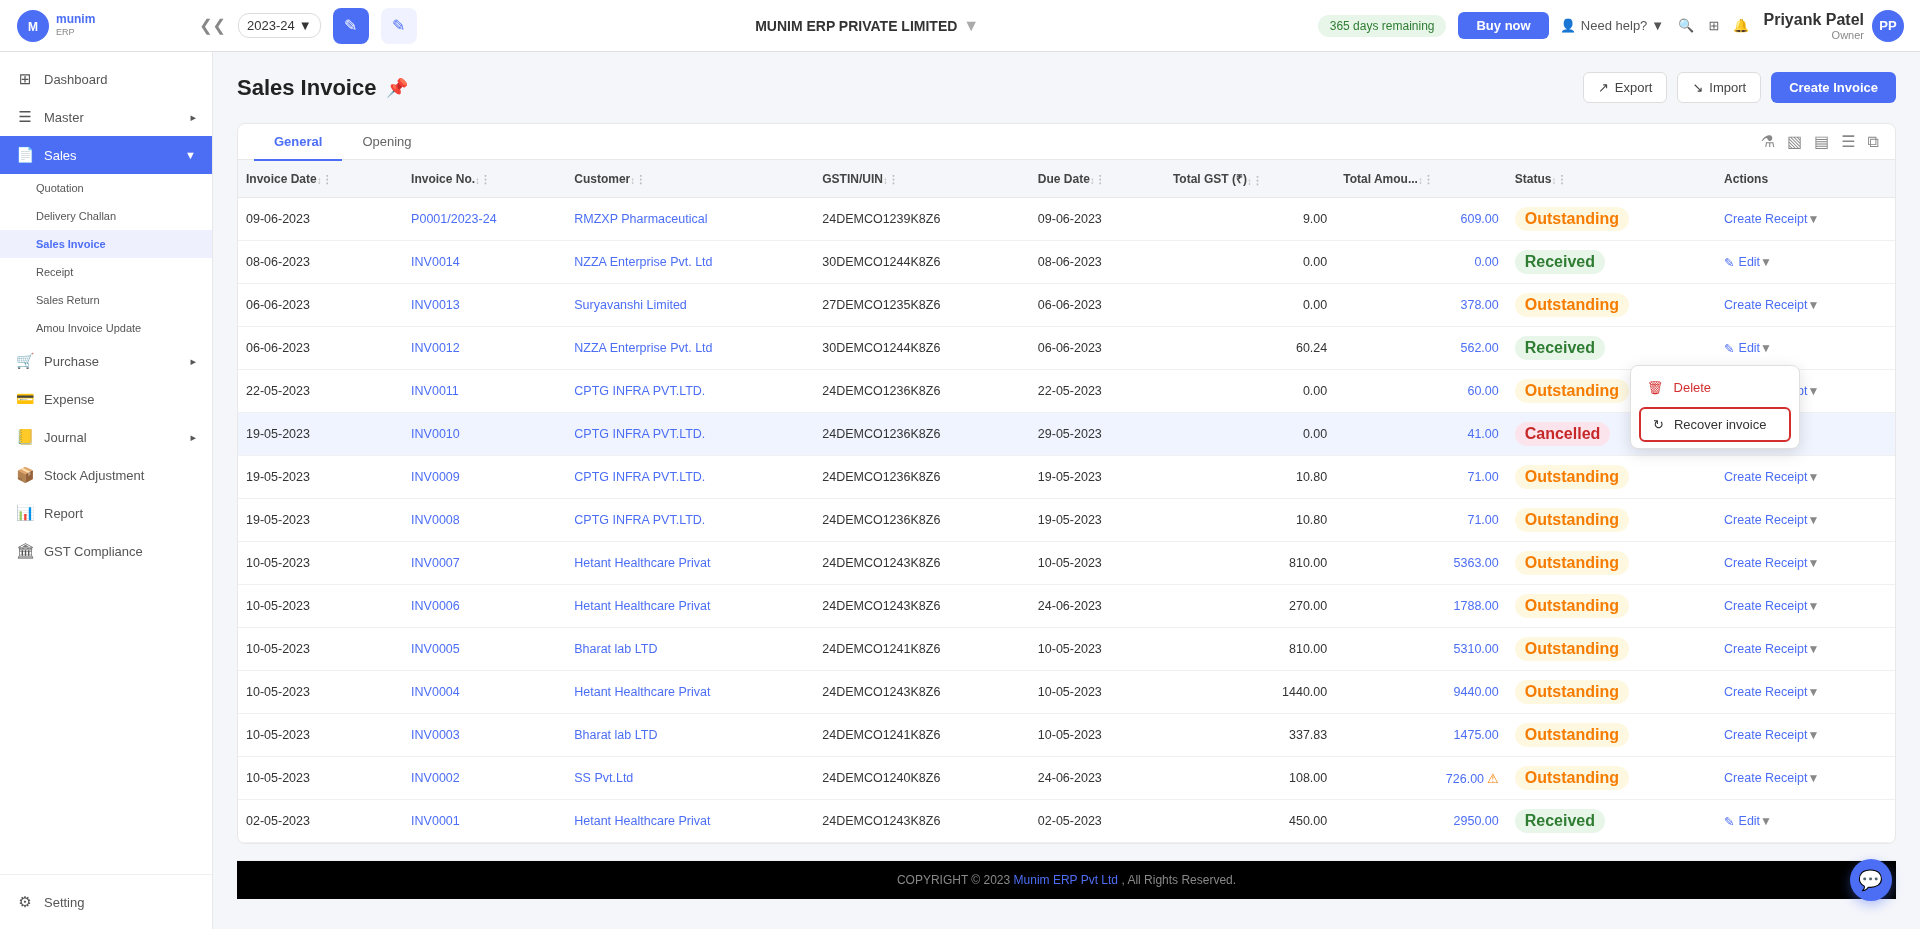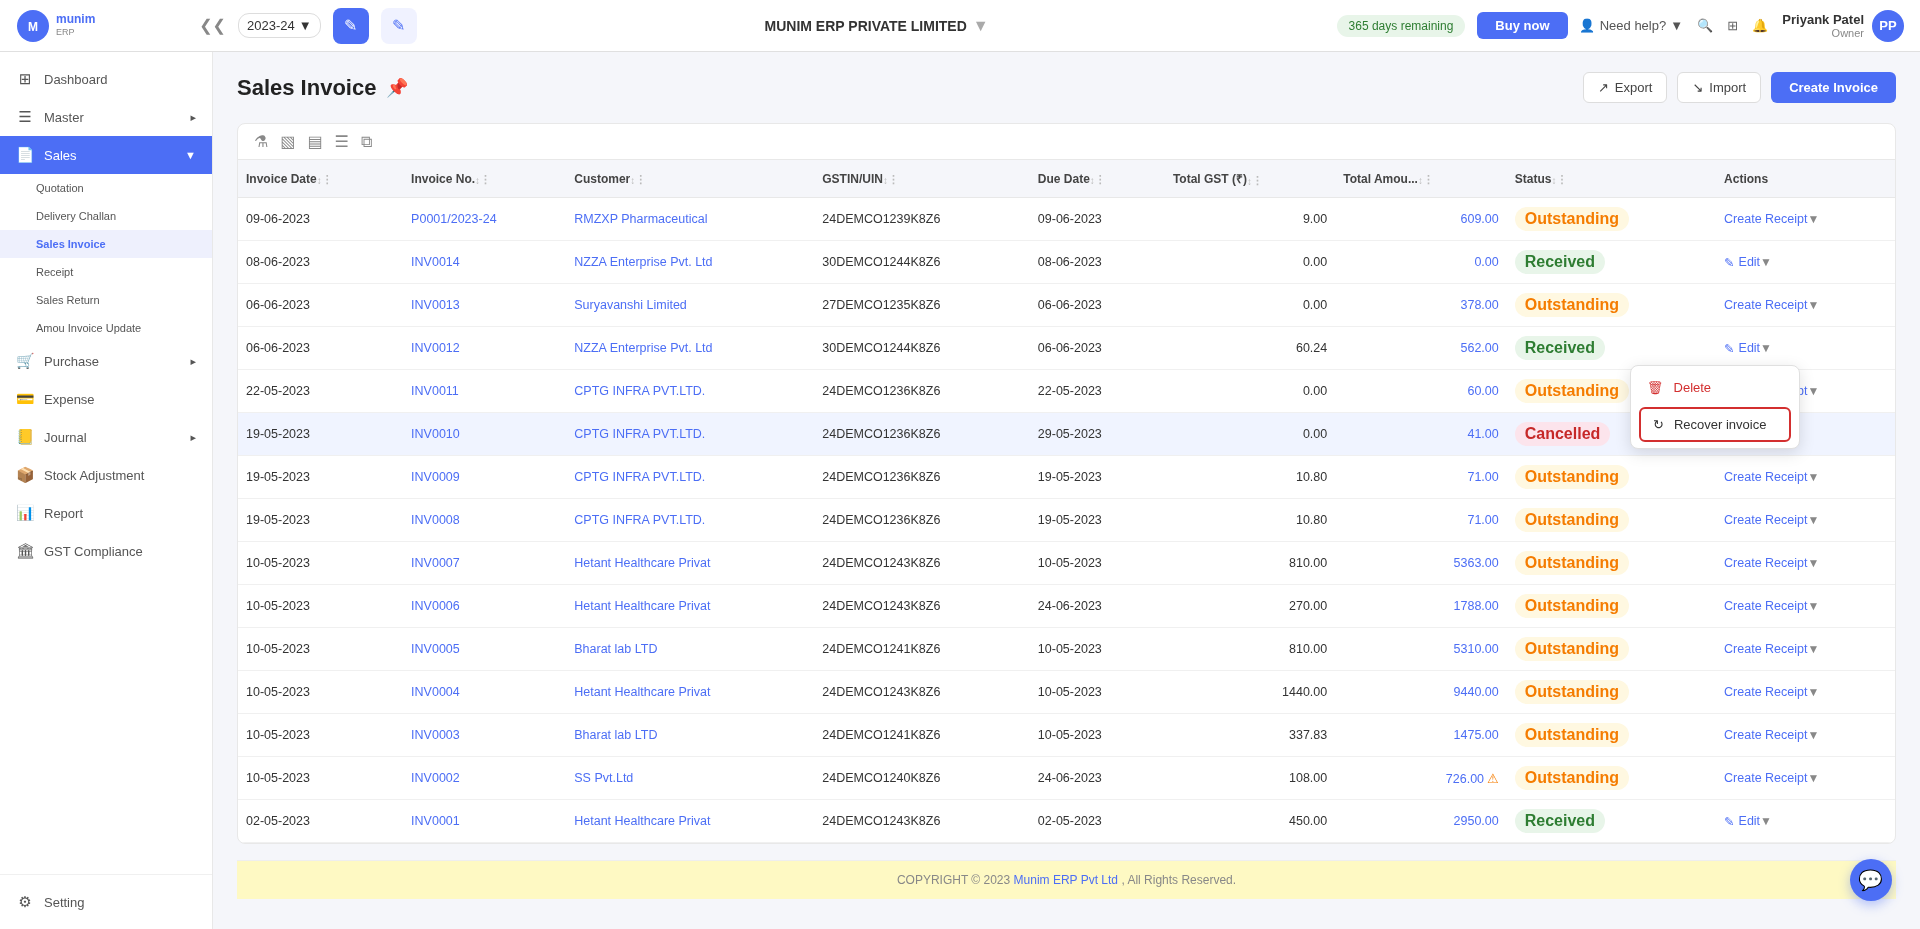--- a/index.html
+++ b/index.html
@@ -77,21 +77,21 @@
     .context-menu-item { display: flex; align-items: center; gap: 10px; padding: 10px 16px; cursor: pointer; font-size: 13px; color: #333; }
     .context-menu-item.danger { color: #d32f2f; }
     .context-menu-item.recover { color: #333; border: 2px solid #d32f2f; border-radius: 6px; margin: 2px 8px; padding: 8px 12px; }
 
     
     .shortcuts-bar { background: #fff; border: 1px solid #e8e8e8; border-radius: 8px; padding: 12px 20px; display: flex; align-items: center; gap: 10px; font-size: 13px; }
     .shortcut-key { border: 1px solid #bbb; border-radius: 4px; padding: 2px 7px; font-size: 12px; color: #555; background: #f5f5f5; font-family: monospace; }
     .shortcut-plus { color: #888; }
 
     
-    .footer { background: #fef9c3; border-top: 1px solid #eee; padding: 12px 24px; font-size: 12px; color: #888; text-align: center; }
+    .footer { background: #000000; border-top: 1px solid #eee; padding: 12px 24px; font-size: 12px; color: #888; text-align: center; }
     .footer a { color: #4c6ef5; text-decoration: none; }
 
     
     .chat-bubble { position: fixed; bottom: 28px; right: 28px; width: 42px; height: 42px; background: #4c6ef5; border-radius: 50%; display: flex; align-items: center; justify-content: center; color: #fff; font-size: 20px; cursor: pointer; box-shadow: 0 4px 12px rgba(76,110,245,0.4); z-index: 1000; }
 
     .col-sort { display: inline-flex; gap: 2px; color: #bbb; font-size: 10px; cursor: pointer; }
     .amount-warning { color: #f57c00; font-size: 13px; margin-left: 3px; }
 
     .table-container { overflow-x: auto; }
   </style>
@@ -131,21 +131,21 @@
       <span>Need help?</span>
       <span>▼</span>
     </div>
     <div class="nav-icons">
       <span style="cursor:pointer;">🔍</span>
       <span style="cursor:pointer;">⊞</span>
       <span style="cursor:pointer;">🔔</span>
     </div>
     <div style="display:flex; align-items:center; gap:8px;">
       <div class="user-info">
-        <span style="font-weight:600; font-size:13px;">Priyank Patel</span>
+        <span style="font-weight:600; font-size:16px;">Priyank Patel</span>
         <span style="color:#888; font-size:11px;">Owner</span>
       </div>
       <div class="user-avatar">PP</div>
     </div>
   </div>
 </div>
 
 <div class="app-body">
 
   <div class="sidebar">
@@ -231,20 +231,24 @@
           <span>↘</span>
           <span>Import</span>
         </button>
         <button class="create-invoice-btn">Create Invoice</button>
       </div>
     </div>
 
     <div class="table-card">
 
       <div style="display:flex; align-items:center; padding: 0 16px; border-bottom: 1px solid #e8e8e8;">
+        <div class="tabs" style="border-bottom:none; flex:1;">
+          <div class="tab active">General</div>
+          <div class="tab">Opening</div>
+        </div>
         <div style="display:flex; gap:12px; align-items:center; padding: 8px 0;">
           <span class="toolbar-icon" title="Filter">⚗</span>
           <span class="toolbar-icon" title="Columns">▧</span>
           <span class="toolbar-icon" title="Grid view">▤</span>
           <span class="toolbar-icon" title="List view">☰</span>
           <span class="toolbar-icon" title="Fullscreen">⧉</span>
         </div>
       </div>
 
       <div class="table-container">

